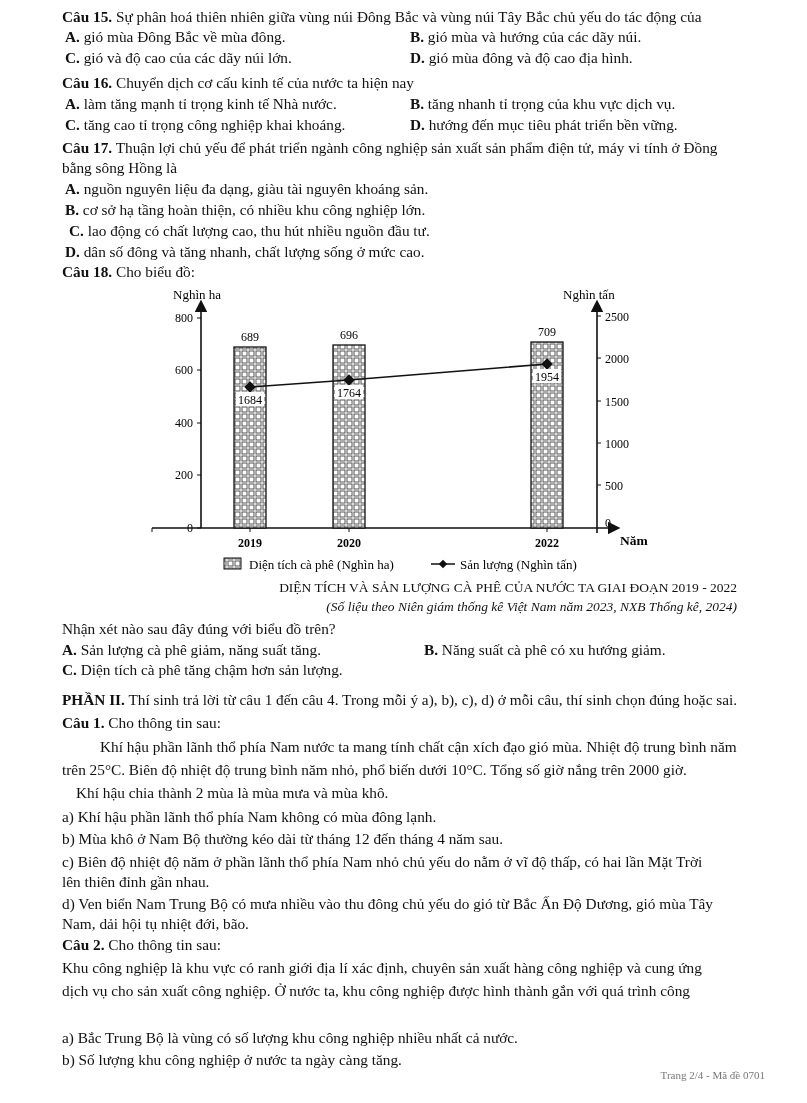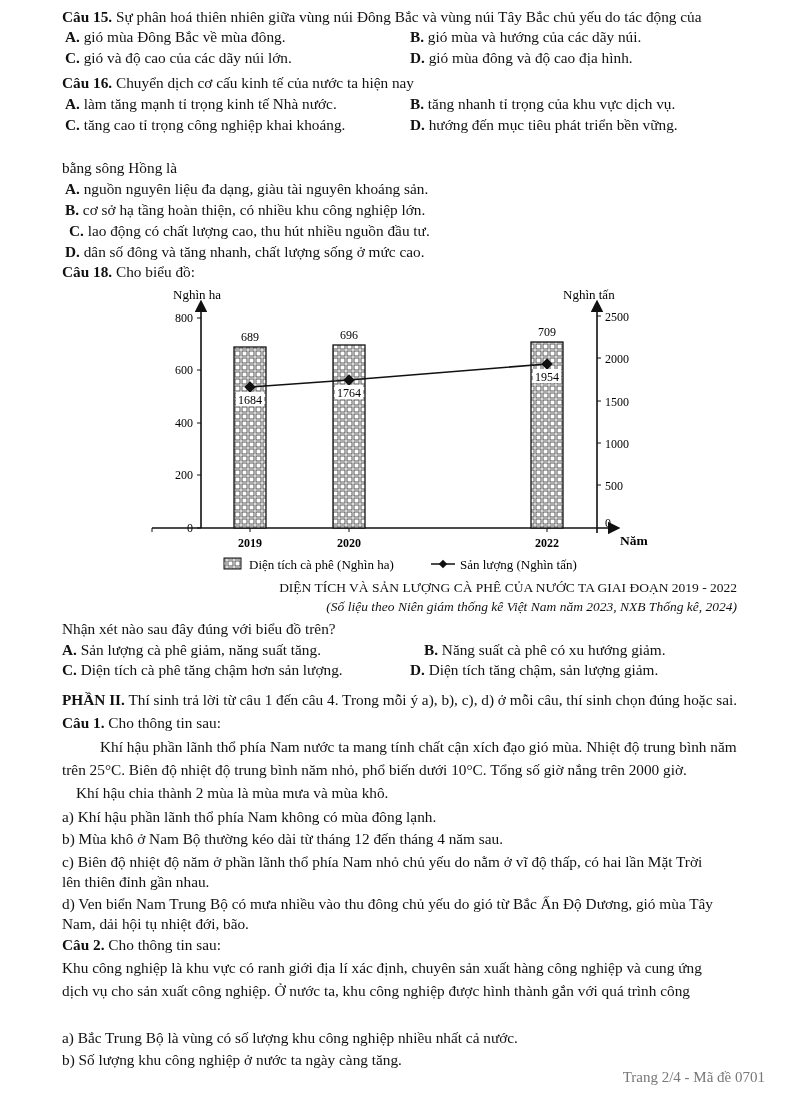--- a/index.html
+++ b/index.html
@@ -4,21 +4,21 @@
 <style>
   html, body { margin: 0; padding: 0; background: #ffffff; }
   body { width: 807px; height: 1103px; position: relative; overflow: hidden;
          font-family: "Liberation Serif", "DejaVu Serif", serif; color: #111; }
   .page { position: absolute; left: 0; top: 0; width: 807px; height: 1103px; }
   .line { position: absolute; font-size: 15.3px; line-height: 20px; white-space: nowrap; }
   .b { font-weight: bold; margin-top: 7px; }
   .opt { position: absolute; font-size: 15.3px; line-height: 20px; white-space: nowrap; }
   .caption { position: absolute; left: 0; width: 737px; text-align: right; font-size: 13.5px; white-space: nowrap; }
   .caption.it { font-style: italic; }
-  .footer { position: absolute; right: 42px; top: 1069px; font-size: 15px; color: #777; }
+  .footer { position: absolute; right: 42px; top: 1069px; font-size: 11px; color: #777; }
   svg text { font-family: "Liberation Serif", "DejaVu Serif", serif; }
 </style>
 </head>
 <body>
 
 <div class="page">
 
   <div class="line" style="left:62px; top:7px;">
     <span class="b">Câu 15.</span>
     <span>Sự phân hoá thiên nhiên giữa vùng núi Đông Bắc và vùng núi Tây Bắc chủ yếu do tác động của</span>
@@ -30,20 +30,24 @@
 
   <div class="line" style="left:62px; top:73px;">
     <span class="b">Câu 16.</span>
     <span>Chuyển dịch cơ cấu kinh tế của nước ta hiện nay</span>
   </div>
   <div class="opt" style="left:65px; top:94px;"><span class="b">A.</span> <span>làm tăng mạnh tỉ trọng kinh tế Nhà nước.</span></div>
   <div class="opt" style="left:410px; top:94px;"><span class="b">B.</span> <span>tăng nhanh tỉ trọng của khu vực dịch vụ.</span></div>
   <div class="opt" style="left:65px; top:115px;"><span class="b">C.</span> <span>tăng cao tỉ trọng công nghiệp khai khoáng.</span></div>
   <div class="opt" style="left:410px; top:115px;"><span class="b">D.</span> <span>hướng đến mục tiêu phát triển bền vững.</span></div>
 
+  <div class="line" style="left:62px; top:138px;">
+    <span class="b">Câu 17.</span>
+    <span>Thuận lợi chủ yếu để phát triển ngành công nghiệp sản xuất sản phẩm điện tử, máy vi tính ở Đồng</span>
+  </div>
   <div class="line" style="left:62px; top:158px;">bằng sông Hồng là</div>
   <div class="opt" style="left:65px; top:179px;"><span class="b">A.</span> <span>nguồn nguyên liệu đa dạng, giàu tài nguyên khoáng sản.</span></div>
   <div class="opt" style="left:65px; top:200px;"><span class="b">B.</span> <span>cơ sở hạ tầng hoàn thiện, có nhiều khu công nghiệp lớn.</span></div>
   <div class="opt" style="left:69px; top:221px;"><span class="b">C.</span> <span>lao động có chất lượng cao, thu hút nhiều nguồn đầu tư.</span></div>
   <div class="opt" style="left:65px; top:242px;"><span class="b">D.</span> <span>dân số đông và tăng nhanh, chất lượng sống ở mức cao.</span></div>
 
   <div class="line" style="left:62px; top:262px;">
     <span class="b">Câu 18.</span>
     <span>Cho biểu đồ:</span>
   </div>
@@ -140,21 +144,20 @@
     </g>
   </svg>
 
   <div class="caption" style="top:580px;">DIỆN TÍCH VÀ SẢN LƯỢNG CÀ PHÊ CỦA NƯỚC TA GIAI ĐOẠN 2019 - 2022</div>
   <div class="caption it" style="top:599px;">(Số liệu theo Niên giám thống kê Việt Nam năm 2023, NXB Thống kê, 2024)</div>
 
   <div class="line" style="left:62px; top:619px;">Nhận xét nào sau đây đúng với biểu đồ trên?</div>
   <div class="opt" style="left:62px; top:640px;"><span class="b">A.</span> <span>Sản lượng cà phê giảm, năng suất tăng.</span></div>
   <div class="opt" style="left:424px; top:640px;"><span class="b">B.</span> <span>Năng suất cà phê có xu hướng giảm.</span></div>
   <div class="opt" style="left:62px; top:660px;"><span class="b">C.</span> <span>Diện tích cà phê tăng chậm hơn sản lượng.</span></div>
-  <div class="opt" style="left:410px; top:660px;"><span class="b">D.</span> <span>Diện tích tăng chậm, sản lượng giảm.</span></div>
 
   <div class="line" style="left:62px; top:690px;">
     <span class="b">PHẦN II.</span>
     <span>Thí sinh trả lời từ câu 1 đến câu 4. Trong mỗi ý a), b), c), d) ở mỗi câu, thí sinh chọn đúng hoặc sai.</span>
   </div>
 
   <div class="line" style="left:62px; top:713px;">
     <span class="b">Câu 1.</span>
     <span>Cho thông tin sau:</span>
   </div>

